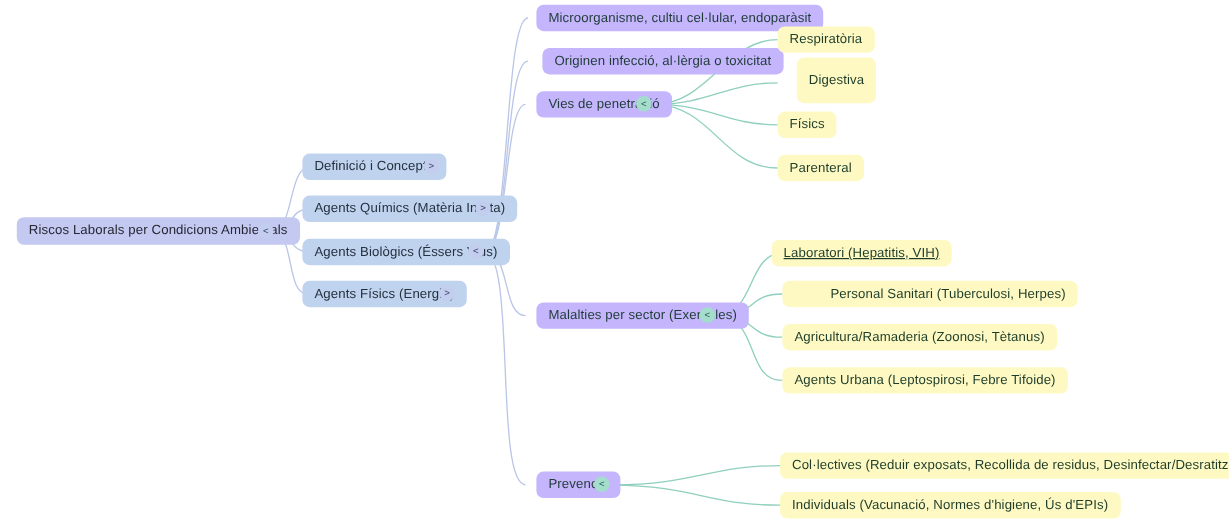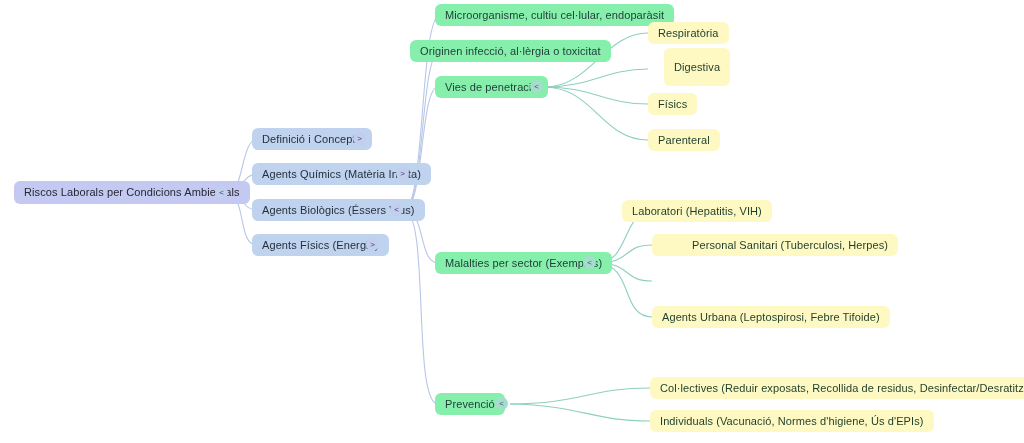--- a/index.html
+++ b/index.html
@@ -42,22 +42,23 @@
   }
   .node.root {
     background: #c3c9f0;
     color: #262733;
   }
   .node.branch-blue {
     background: #bfd3ef;
     color: #25303d;
   }
   .node.mint {
-    background: #86efac;
+    background: #c4b5fd;
     color: #1f3b36;
+    margin-left: 12px;
   }
   .node.leaf {
     background: #fef9c3;
     color: #1d3c2a;
   }
   .badge {
     position: absolute;
     width: 13px;
     height: 13px;
     border-radius: 50%;
@@ -152,21 +153,21 @@
     <span>Agents Físics (Energia)</span>
   </div>
   <div class="badge blue" style="left:366px; top:238px;">
     <span>&gt;</span>
   </div>
 
   <div class="node mint" style="left:435px; top:4px; height:22px;">
     <span>Microorganisme, cultiu cel·lular, endoparàsit</span>
   </div>
 
-  <div class="node mint" style="left:410px; top:40px; height:22px;align-items:center;">
+  <div class="node mint" style="left:440px; top:40px; height:22px;align-items:center;">
     <span>Originen infecció, al·lèrgia o toxicitat</span>
   </div>
 
   <div class="node mint" style="left:435px; top:76px; height:22px;">
     <span>Vies de penetració</span>
   </div>
   <div class="badge green" style="left:530px; top:80px;">
     <span>&lt;</span>
   </div>
 
@@ -190,26 +191,29 @@
   <div class="node leaf" style="left:648px; top:48px; height:38px;margin-left:16px;">
     <span>Digestiva</span>
   </div>
   <div class="node leaf" style="left:648px; top:93px; height:22px;">
     <span>Físics</span>
   </div>
   <div class="node leaf" style="left:648px; top:129px; height:22px;">
     <span>Parenteral</span>
   </div>
 
-  <div class="node leaf" style="left:622px; top:200px; height:22px;">
+  <div class="node leaf" style="left:643px; top:200px; height:22px;text-decoration:underline;">
     <span>Laboratori (Hepatitis, VIH)</span>
   </div>
   <div class="node leaf" style="left:652px; top:234px; height:22px;padding-left:40px;">
     <span>Personal Sanitari (Tuberculosi, Herpes)</span>
   </div>
+  <div class="node leaf" style="left:652px; top:270px; height:22px;">
+    <span>Agricultura/Ramaderia (Zoonosi, Tètanus)</span>
+  </div>
   <div class="node leaf" style="left:652px; top:306px; height:22px;">
     <span>Agents Urbana (Leptospirosi, Febre Tifoide)</span>
   </div>
 
   <div class="node leaf" style="left:650px; top:377px; height:22px;">
     <span>Col·lectives (Reduir exposats, Recollida de residus, Desinfectar/Desratitzar)</span>
   </div>
   <div class="node leaf" style="left:650px; top:410px; height:22px;">
     <span>Individuals (Vacunació, Normes d'higiene, Ús d'EPIs)</span>
   </div>

